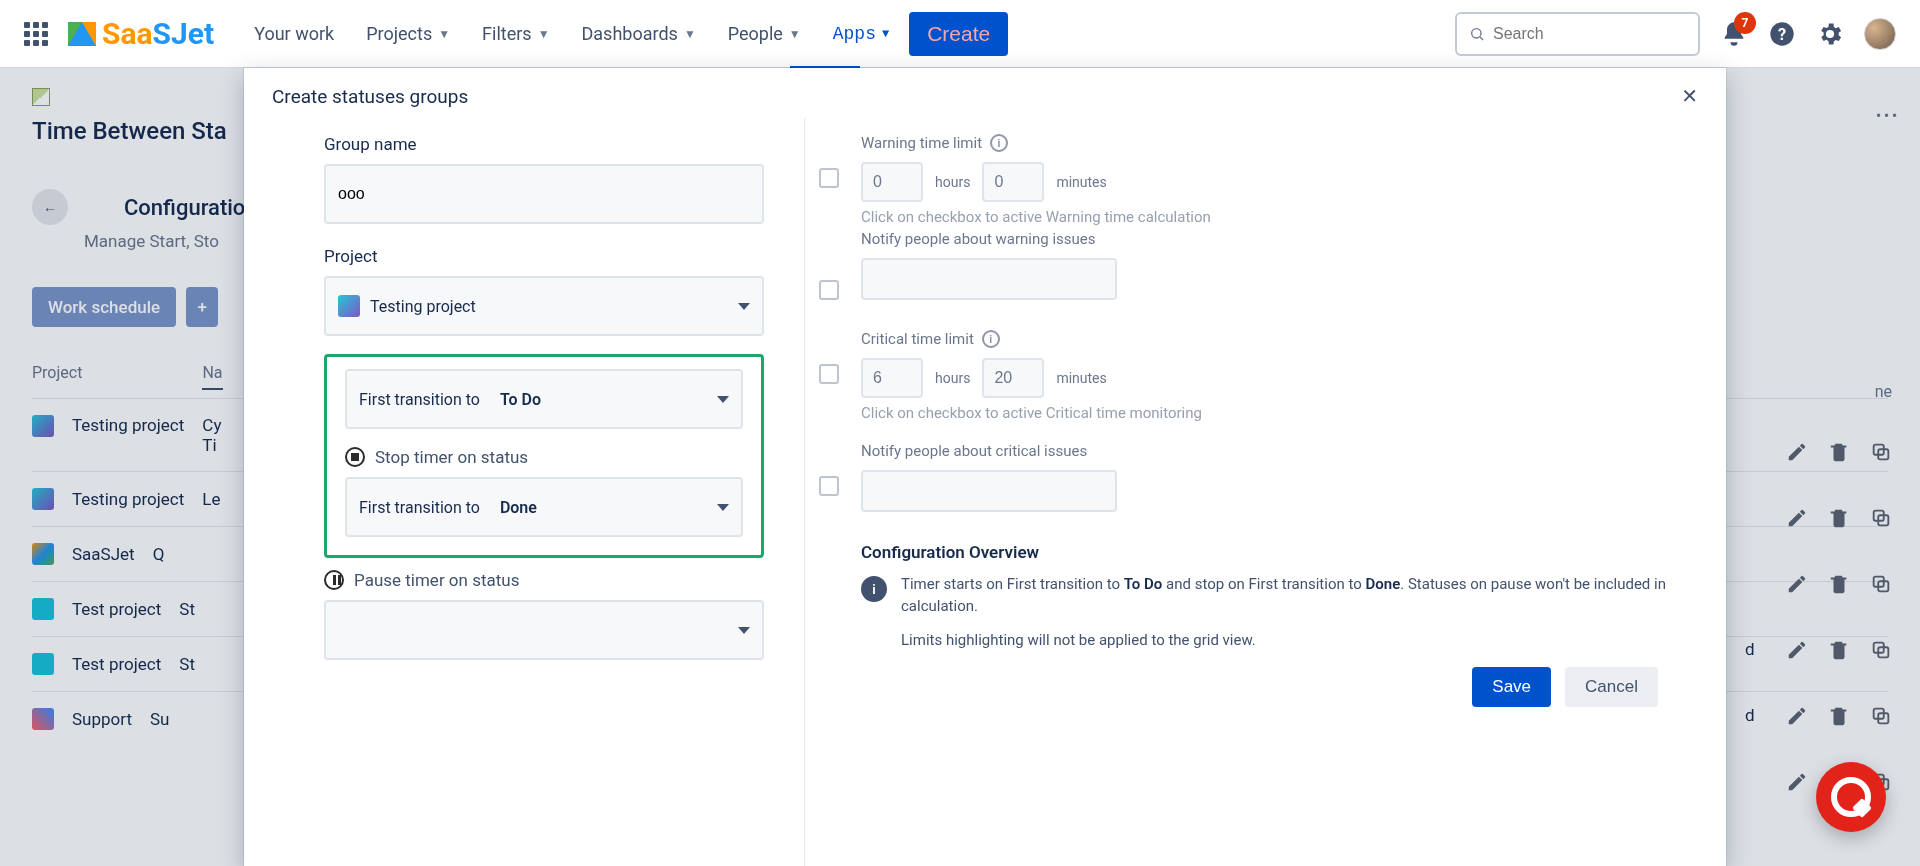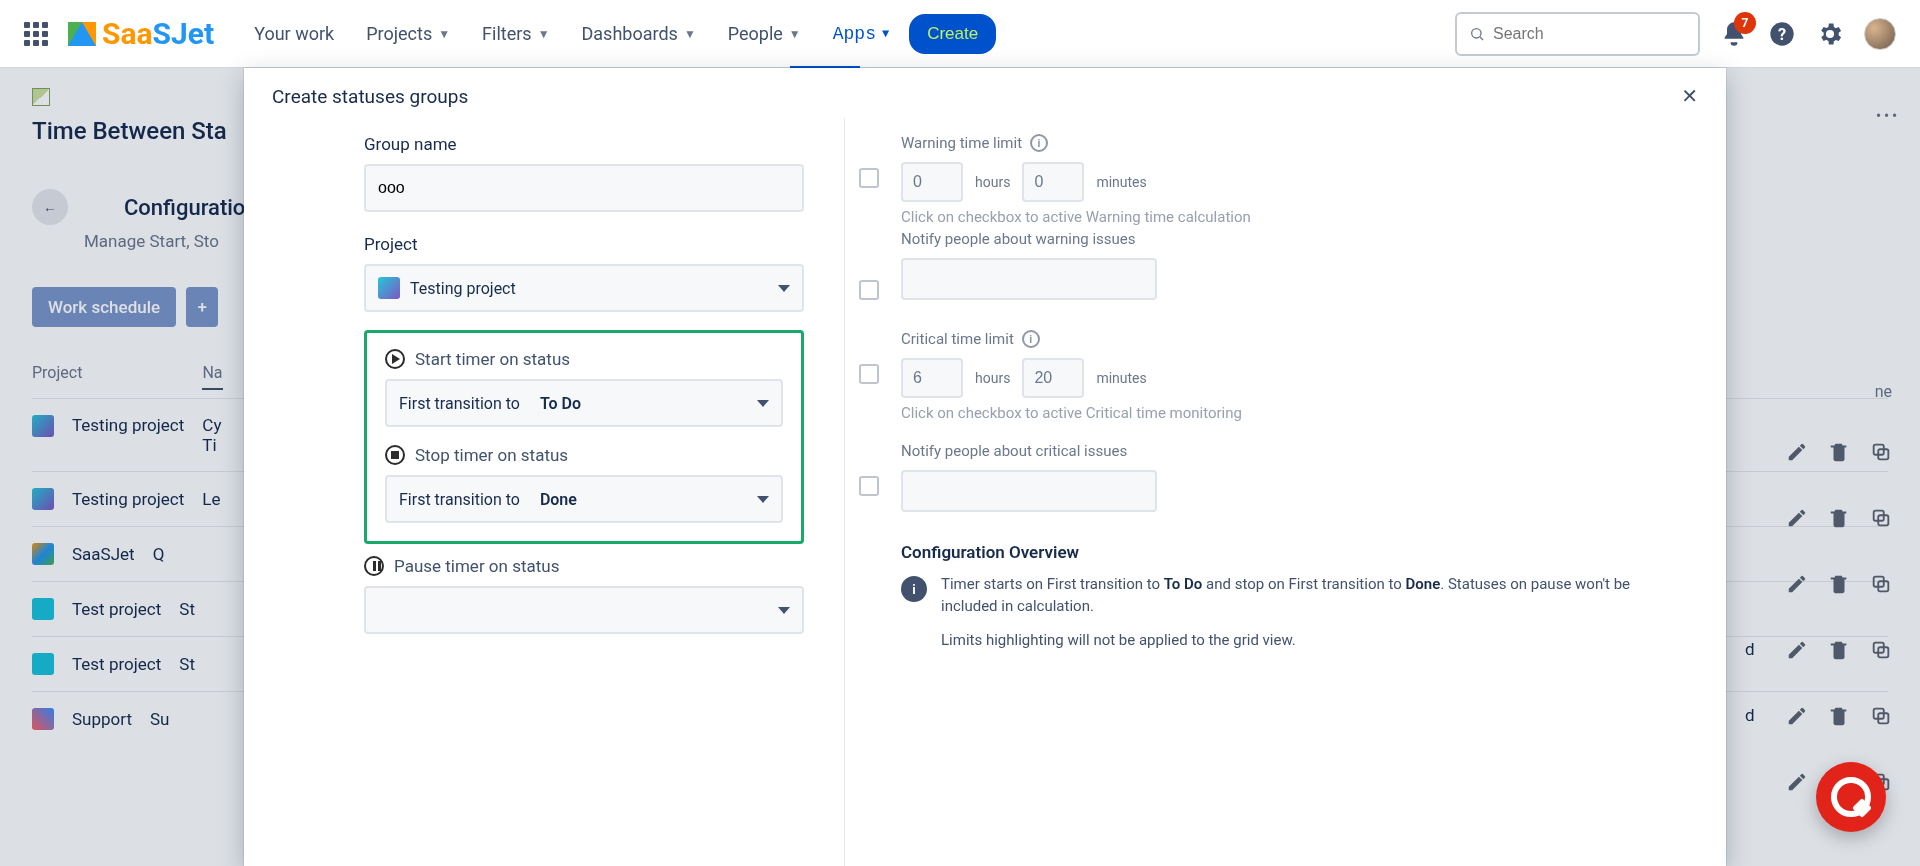--- a/index.html
+++ b/index.html
@@ -10,21 +10,21 @@
   .app-launcher { width: 24px; height: 24px; display: grid; grid-template-columns: repeat(3,6px); grid-template-rows: repeat(3,6px); gap: 3px; }
   .app-launcher span { background:#42526E; border-radius:1px; }
   .logo { display:flex; align-items:center; gap:6px; font-size:30px; font-weight:700; }
   .logo .tri { width:0; height:0; border-left:14px solid #4caf50; border-right:14px solid #ff9800; border-bottom:24px solid #2196f3; filter: blur(.2px); }
   .logo-text .s { color:#ff9800; } .logo-text .a { color:#2196f3; }
   .nav-items { display:flex; align-items:center; gap:32px; margin-left:20px; }
   .nav-item { font-size:18px; color:#42526E; cursor:pointer; display:flex; align-items:center; gap:6px; }
   .nav-item.active { color:#0052CC;font-family:Liberation Mono, monospace; }
   .nav-underline { position:absolute; left: 790px; top:66px; width:70px; height:3px; background:#0052CC; }
   .chev { font-size:12px; color:#6B778C; }
-  .btn-primary { background:#0052CC; color:#bef264; border:none; border-radius:16px; padding:10px 18px; font-size:17px; font-weight:500; cursor:pointer; }
+  .btn-primary { background:#0052CC; color:#fca5a5; border:none; border-radius:4px; padding:10px 18px; font-size:21px; font-weight:500; cursor:pointer; }
   .nav-spacer { flex:1; }
   .search { display:flex; align-items:center; border:2px solid #c4cad4; border-radius:6px; height:44px; width:245px; padding:0 12px; gap:8px; }
   .search svg { width:18px; height:18px; color:#6B778C; }
   .search input { border:none; outline:none; font-size:16px; color:#6B778C; width:100%; background:transparent; }
   .nav-icon { width:28px; height:28px; color:#42526E; cursor:pointer; position:relative; }
   .badge { position:absolute; top:-8px; right:-8px; background:#DE350B; color:#fff; border-radius:50%; width:22px; height:22px; font-size:12px; font-weight:700; display:flex; align-items:center; justify-content:center; }
   .avatar { width:32px; height:32px; border-radius:50%; background: radial-gradient(circle at 30% 30%, #d9b48f, #6e5a4a); border:1px solid #ccc; }
 
   
   .page { position:absolute; top:68px; left:0; right:0; bottom:0; background:#fff; }
@@ -54,27 +54,27 @@
   .row-acts { display:flex; gap:20px; justify-content:flex-end; padding:22px 28px 22px 0; color:#5c6470; }
   .row-acts svg { width:22px; height:22px; cursor:pointer; }
   .right-head { color:#6B778C; font-size:16px; padding:6px 28px 18px 0; text-align:right; }
 
   
   .modal { position:absolute; left:244px; right:194px; top:68px; bottom:0; background:#fff; box-shadow: 0 0 0 1px rgba(9,30,66,.08), 0 8px 24px rgba(9,30,66,.25); display:flex; flex-direction:column; }
   .modal-head { display:flex; justify-content:space-between; align-items:center; padding:16px 28px 10px 28px; }
   .modal-title { font-size:19px; color:#172B4D; font-weight:400; }
   .close-x { font-size:20px; color:#42526E; cursor:pointer; }
   .modal-body { flex:1; display:flex; overflow:hidden; }
-  .col-left { flex: 0 0 560px; padding: 10px 40px 20px 80px; margin-left: 40px; }
+  .col-left { flex: 0 0 560px; padding: 10px 40px 20px 80px; }
   .col-right { flex:1; border-left:1px solid #e6e8ec; padding: 10px 40px 20px 56px; position:relative; }
   .chk { width:20px; height:20px; border:2px solid #bfc5cf; border-radius:3px; background:#fff; display:block; }
   .fld-label { font-size:17px; color:#172B4D; margin: 6px 0 10px; display:flex; align-items:center; gap:8px; }
   .fld-label.sm { font-size:15px; color:#6B778C;text-align:right; }
   .info-i { width:18px; height:18px; border:2px solid #8f98a7; border-radius:50%; color:#8f98a7; font-size:11px; font-weight:700; display:inline-flex; align-items:center; justify-content:center; }
-  .input, .select { width:100%; height:48px; border:2px solid #dfe3ea; border-radius:4px; background:#f7f8fa; padding:0 12px; font-size:16px; color:#172B4D; display:flex; align-items:center; justify-content:space-between; }
+  .input, .select { width:100%; height:60px; border:2px solid #dfe3ea; border-radius:4px; background:#f7f8fa; padding:0 12px; font-size:16px; color:#172B4D; display:flex; align-items:center; justify-content:space-between; }
   .input input { border:none; outline:none; background:transparent; font-size:16px; width:100%; }
   .select .sel-left { display:flex; align-items:center; gap:10px; }
   .caret { width:0; height:0; border-left:6px solid transparent; border-right:6px solid transparent; border-top:7px solid #42526E; }
   .sec { margin-top:22px; }
   .highlight-box { border:3px solid #1aa86b; border-radius:4px; padding:12px 18px 18px; margin-top:18px; }
   .timer-lbl { display:flex; align-items:center; gap:10px; font-size:17px; color:#42526E; margin:4px 0 10px; }
   .t-icon { width:20px; height:20px; border:2px solid #2b2b2b; border-radius:50%; display:inline-flex; align-items:center; justify-content:center; }
   .t-play::after { content:""; border-left:8px solid #2b2b2b; border-top:5px solid transparent; border-bottom:5px solid transparent; margin-left:2px; }
   .t-stop::after { content:""; width:8px; height:8px; background:#2b2b2b; }
   .t-pause::after { content:""; width:3px; height:10px; background:#2b2b2b; box-shadow:5px 0 0 #2b2b2b; }
@@ -333,24 +333,20 @@
         <div class="select">
           <span class="sel-left">
               <span class="proj-icon pi-b"></span>
               <span>Testing project</span>
             </span>
           <span class="caret"></span>
         </div>
       </div>
 
       <div class="highlight-box">
-        <div class="timer-lbl">
-            <span class="t-icon t-play"></span>
-            <span>Start timer on status</span>
-          </div>
         <div class="select">
           <span class="sel-inline"><span>First transition to</span>&nbsp;<span class="strong">To Do</span></span>
           <span class="caret"></span>
         </div>
         <div class="timer-lbl" style="margin-top:18px;">
             <span class="t-icon t-stop"></span>
             <span>Stop timer on status</span>
           </div>
         <div class="select">
           <span class="sel-inline"><span>First transition to</span>&nbsp;<span class="strong">Done</span></span>
@@ -410,19 +406,23 @@
         <div class="ov-row">
           <div class="ov-icon">i</div>
           <div class="ov-text">
             <span>Timer starts on First transition to </span><b>To Do</b><span> and stop on First transition to </span><b>Done</b><span>. Statuses on pause won't be included in calculation.</span>
             <div style="height:12px"></div>
             <span>Limits highlighting will not be applied to the grid view.</span>
           </div>
         </div>
       </div>
 
+      <div class="modal-foot">
+        <button class="btn-save">Save</button>
+        <button class="btn-cancel">Cancel</button>
+      </div>
     </div>
   </div>
 </div>
 
 <div class="fab">
     <div class="ring"></div>
   </div>
 
 </body></html>

